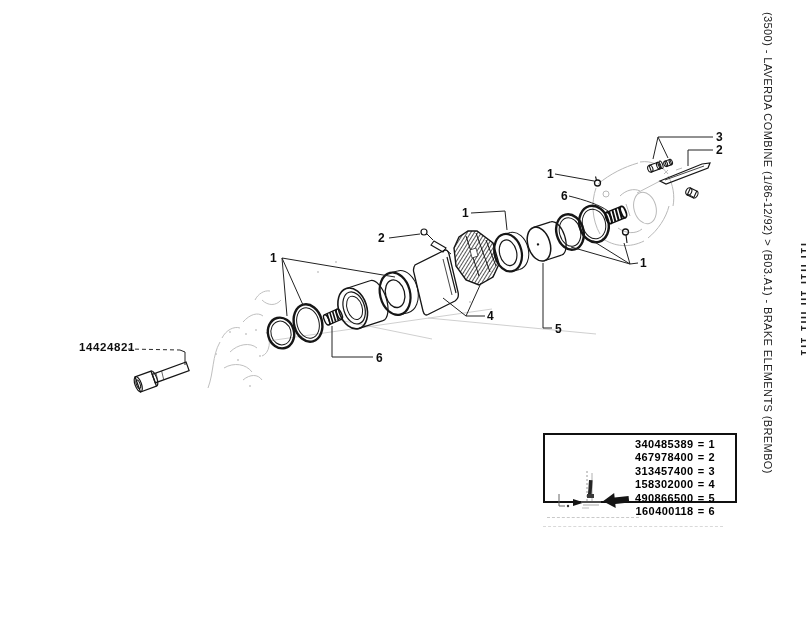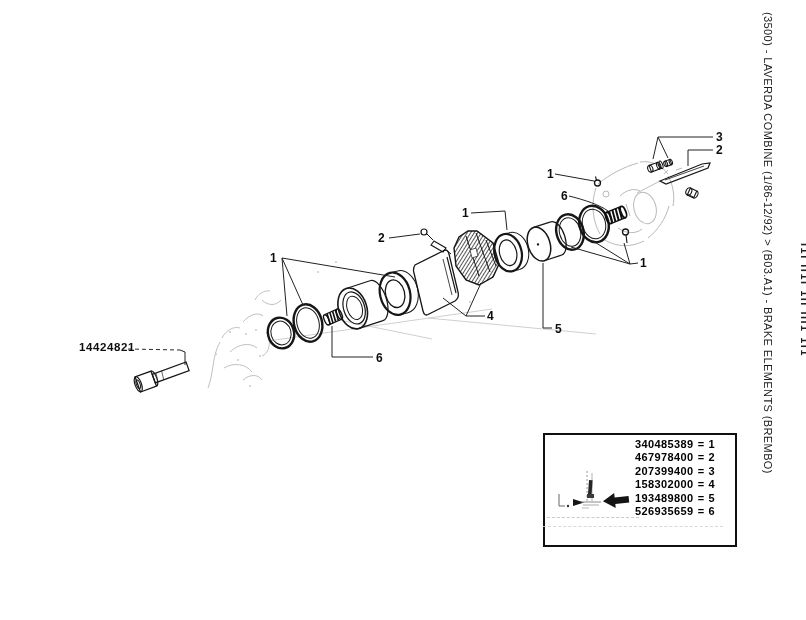--- a/index.html
+++ b/index.html
@@ -14,21 +14,21 @@
   .lnd{stroke:#2a2a2a;stroke-width:1;fill:none;stroke-dasharray:4 3;}
   .part{stroke:#161616;fill:none;}
   .ghost{stroke:#bdbdbd;stroke-width:1;fill:none;}
   .axis{stroke:#c9c9c9;stroke-width:0.9;fill:none;}
   .vtitle{position:absolute;left:759px;top:12px;width:15px;height:560px;
           writing-mode:vertical-rl;white-space:nowrap;
           font-size:11px;color:#1c1c1c;letter-spacing:0.4px;}
   .efrag{position:absolute;left:799px;top:243px;width:12px;height:200px;
          writing-mode:vertical-rl;white-space:nowrap;
          font-size:11px;font-weight:bold;color:#222;letter-spacing:1.5px;}
-  .legend{position:absolute;left:543px;top:433px;width:194px;height:114px;
+  .legend{position:absolute;left:543px;top:433px;width:194px;height:70px;
           border:2px solid #101010;background:#ffffff;box-sizing:border-box;}
   .lg-rows{position:absolute;top:3px;right:20px;text-align:right;}
   .lg-row{font-size:11px;font-weight:bold;color:#000;line-height:13.4px;
           letter-spacing:0.4px;white-space:nowrap;}
   .lg-eq{display:inline-block;margin:0 4px;}
   .lg-glyph{position:absolute;left:2px;top:28px;}
   .inbox-dash{position:absolute;left:2px;top:82px;width:92px;
               border-top:1px dashed #c9c9c9;}
   .scanline{position:absolute;left:543px;top:526px;width:180px;
             border-top:1px dashed #d0d0d0;opacity:.8;}
@@ -247,24 +247,24 @@
 </svg>
 
 <div class="vtitle">(3500) - LAVERDA COMBINE (1/86-12/92) &gt; (B03.A1) - BRAKE ELEMENTS (BREMBO)</div>
 
 <div class="efrag">I1I II1I 1II III1 1I1</div>
 
 <div class="legend">
   <div class="lg-rows">
     <div class="lg-row"><span>340485389</span><span class="lg-eq">=</span><span>1</span></div>
     <div class="lg-row"><span>467978400</span><span class="lg-eq">=</span><span>2</span></div>
-    <div class="lg-row"><span>207399400</span><span class="lg-eq">=</span><span>3</span></div>
+    <div class="lg-row"><span>313457400</span><span class="lg-eq">=</span><span>3</span></div>
     <div class="lg-row"><span>158302000</span><span class="lg-eq">=</span><span>4</span></div>
-    <div class="lg-row"><span>193489800</span><span class="lg-eq">=</span><span>5</span></div>
-    <div class="lg-row"><span>526935659</span><span class="lg-eq">=</span><span>6</span></div>
+    <div class="lg-row"><span>490866500</span><span class="lg-eq">=</span><span>5</span></div>
+    <div class="lg-row"><span>160400118</span><span class="lg-eq">=</span><span>6</span></div>
   </div>
   <svg class="lg-glyph" width="92" height="54" viewBox="0 0 92 54">
     <path d="M12,31 L12,43 L18,43" stroke="#666" fill="none"></path>
     <circle cx="21" cy="43" r="1.2" fill="#333"></circle>
     <polygon points="26,36 26,43 37,39.5" fill="#151515"></polygon>
     <path d="M40,8 L40,38" stroke="#9a9a9a" stroke-dasharray="2 2" fill="none"></path>
     <path d="M45,10 L45,38" stroke="#b0b0b0" fill="none"></path>
     <rect x="41.5" y="17" width="3.6" height="14" fill="#262626" transform="rotate(4 43 24)"></rect>
     <rect x="40" y="31" width="7" height="4" fill="#3a3a3a"></rect>
     <path d="M34,39 L54,39" stroke="#888" fill="none"></path>

